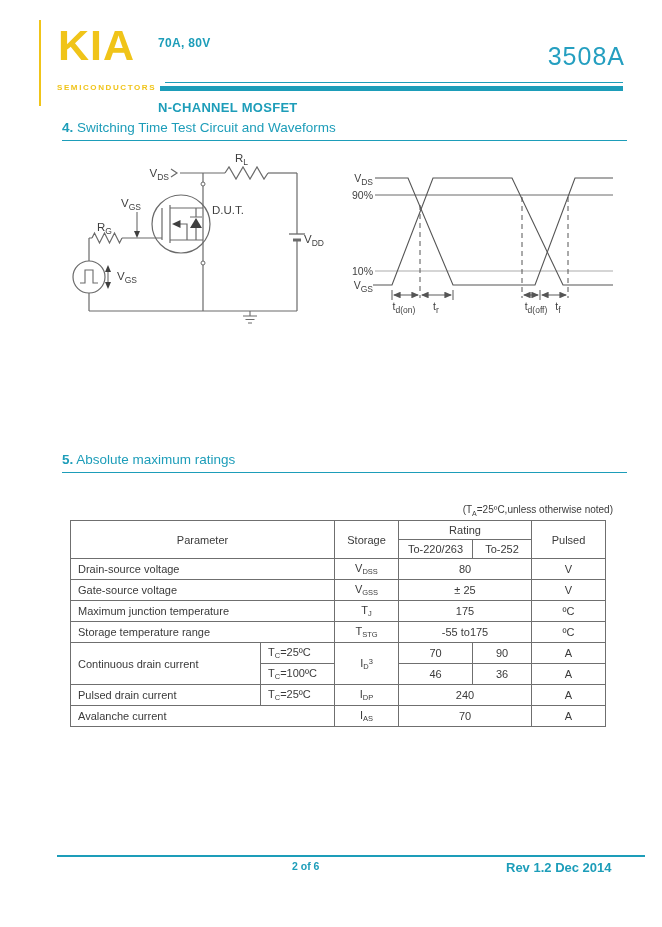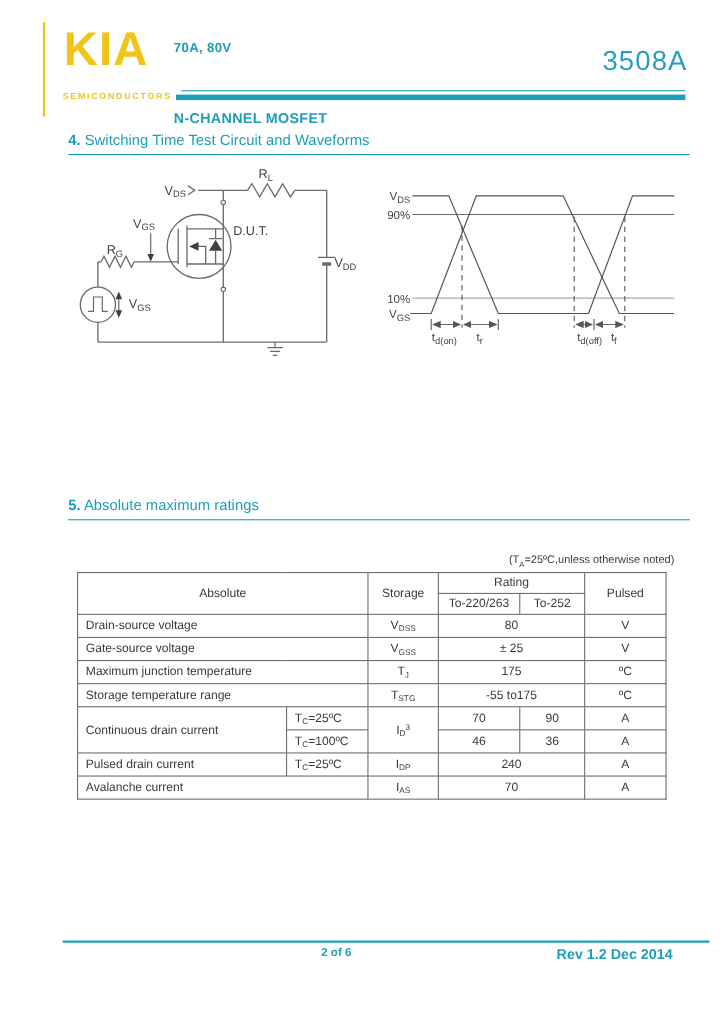--- a/index.html
+++ b/index.html
@@ -159,21 +159,21 @@
     <colgroup>
       <col style="width:190px">
         <col style="width:74px">
         <col style="width:64px">
         <col style="width:74px">
         <col style="width:59px">
         <col style="width:74px">
     </colgroup>
     <tbody>
         <tr class="hrow">
-      <td colspan="2" rowspan="2">Absolute</td>
+      <td colspan="2" rowspan="2">Parameter</td>
       <td rowspan="2">Storage</td>
       <td colspan="2">Rating</td>
       <td rowspan="2">Pulsed</td>
     </tr>
     <tr class="hrow">
       <td>To-220/263</td>
       <td>To-252</td>
     </tr>
     <tr class="drow">
       <td colspan="2" class="left">Drain-source voltage</td>

